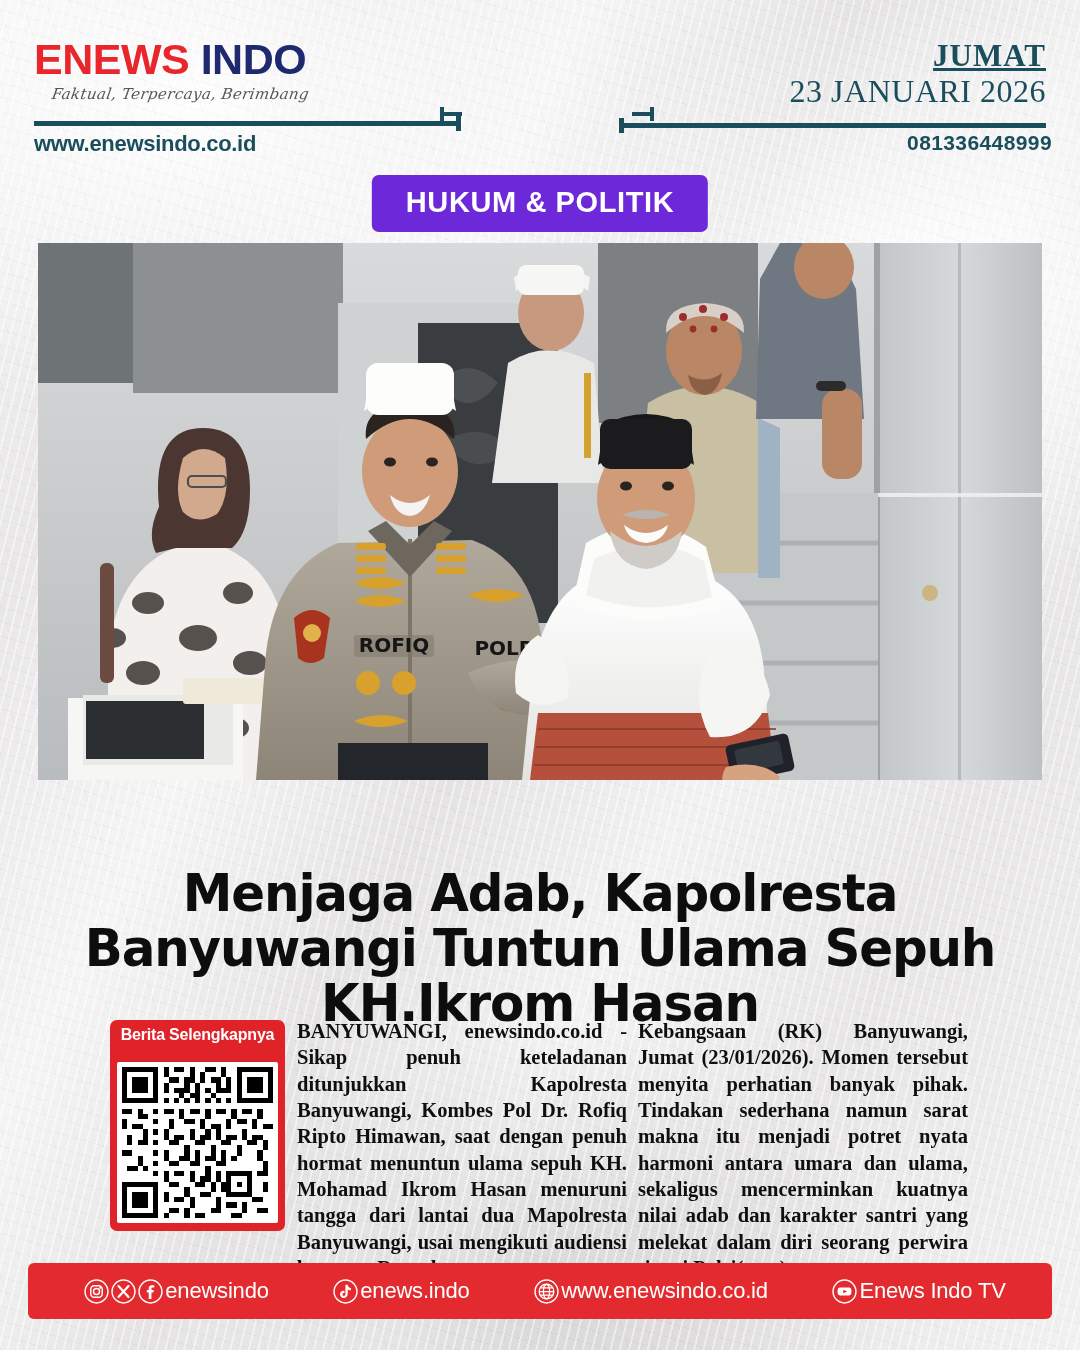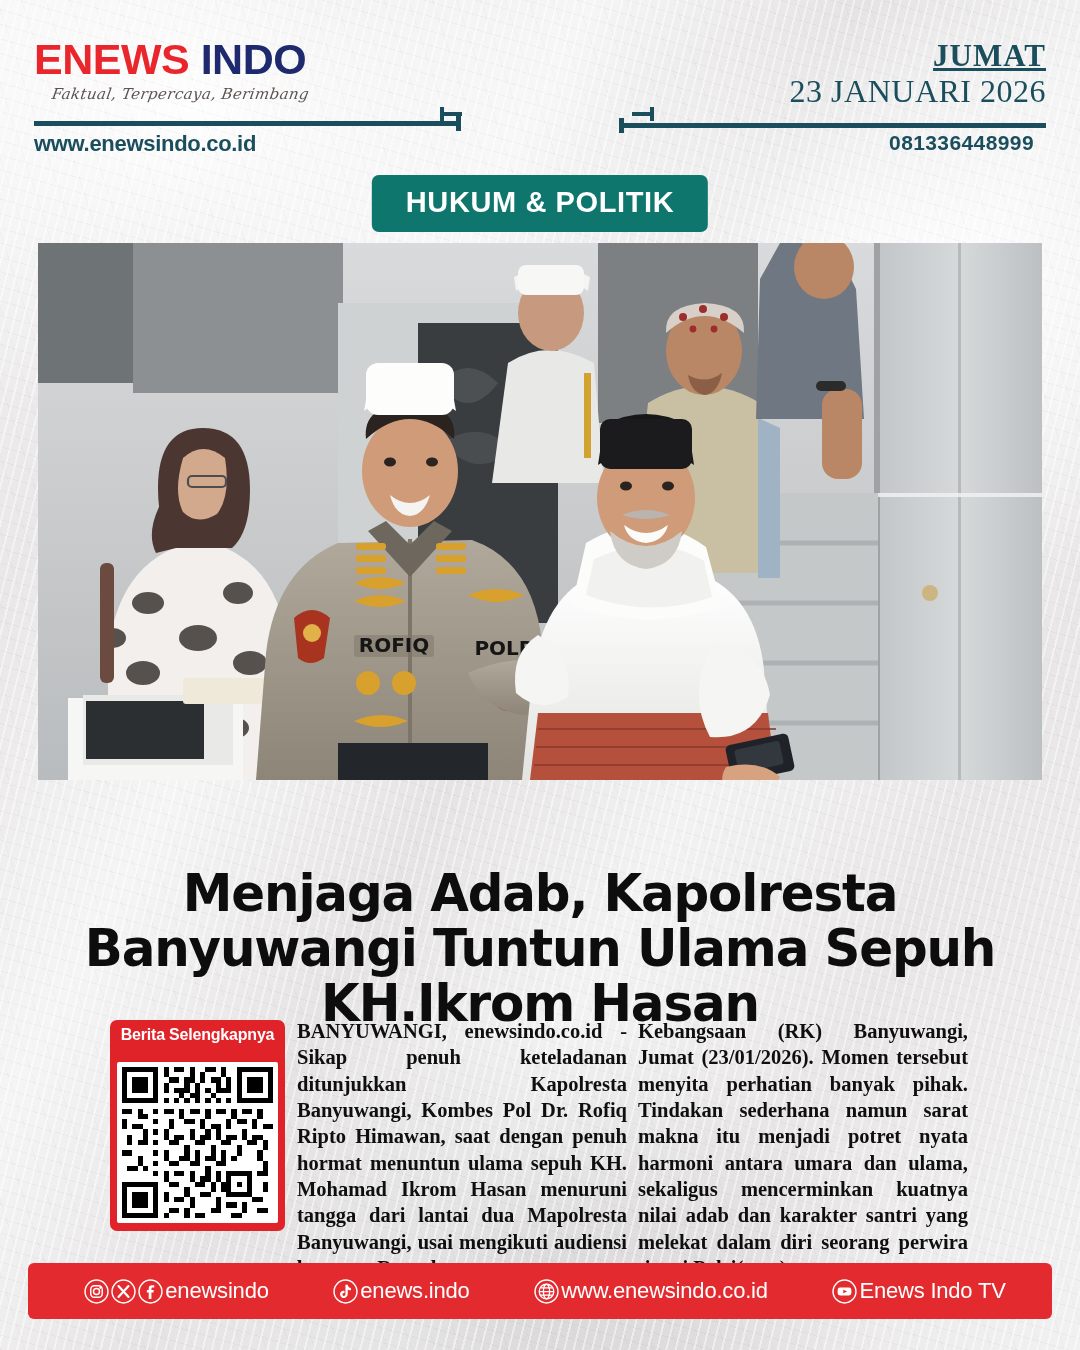--- a/index.html
+++ b/index.html
@@ -71,28 +71,28 @@
   .tick-r{ left:632px; width:22px; }
   .tick-l::before{ content:""; position:absolute; left:0; top:-5px; width:4px; height:14px; background:#1b4e5c; }
   .tick-r::after{ content:""; position:absolute; right:0; top:-5px; width:4px; height:14px; background:#1b4e5c; }
 
   .dateblock{ position:absolute; right:34px; top:40px; text-align:right; font-family:"Liberation Serif", serif; color:#1b4e5c; }
   .day{ font-size:31px; font-weight:700; letter-spacing:1px; line-height:1.05;text-decoration:underline; }
   .date{ font-size:32px; font-weight:400; letter-spacing:.5px; line-height:1.15; }
   .rule-right{ position:absolute; right:34px; top:123px; width:425px; height:5px; background:#1b4e5c; }
   .rule-right::before{ content:""; position:absolute; left:-2px; top:-5px; width:5px; height:15px; background:#1b4e5c; }
   .phone{
-    position:absolute; right:46px; top:131px;
+    position:absolute; right:28px; top:131px;
     font-size:21px; font-weight:700; color:#1b4e5c; letter-spacing:.4px;
   }
 
   
   .catbar{
     position:absolute; left:50%; top:175px; transform:translateX(-50%);
-    background:#0f766e; color:#fff;
+    background:#6d28d9; color:#fff;
     padding:11px 34px 13px; border-radius:7px;
     font-size:29px; font-weight:700; letter-spacing:.6px; white-space:nowrap;
   }
 
   
   .photo{
     position:absolute; left:38px; top:243px; width:1004px; height:537px;
     overflow:hidden; background:#84cc16;
   }
   .photo svg{ display:block; width:100%; height:100%; }

